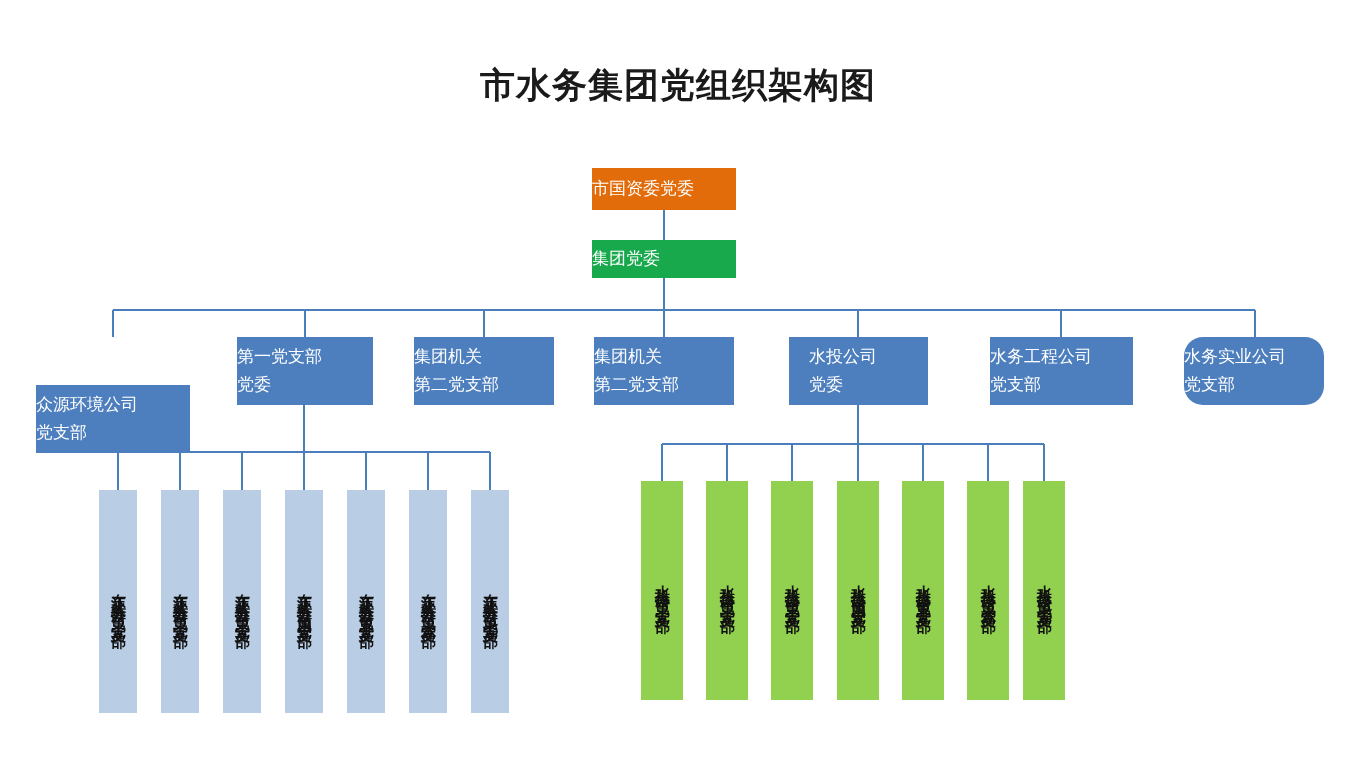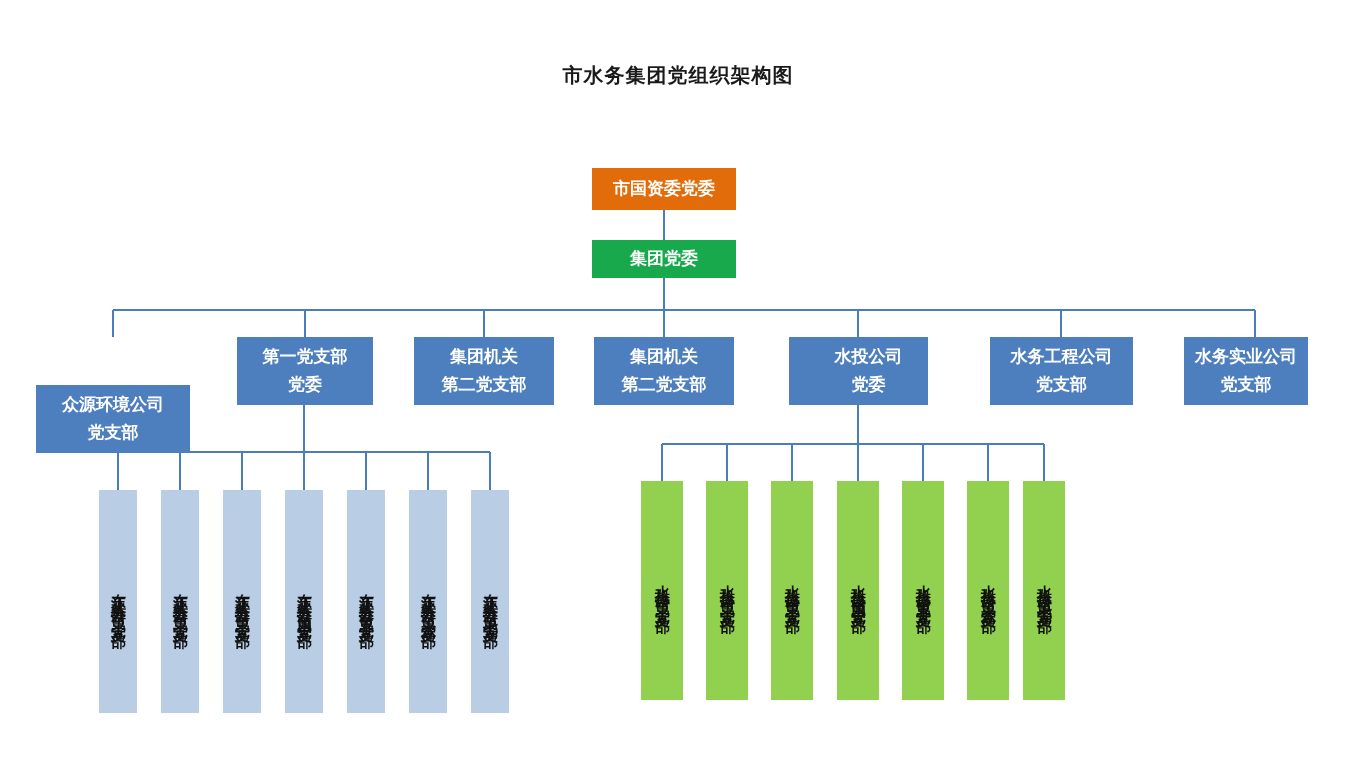--- a/index.html
+++ b/index.html
@@ -17,33 +17,33 @@
   #canvas{
     position:relative;
     width:1372px;height:765px;
     background:#fff;
     font-family:"Liberation Serif","DejaVu Serif",serif;
     overflow:hidden;
   }
   .title{
     position:absolute;left:0;top:62px;width:1356px;
     text-align:center;
-    font-size:20px;font-weight:bold;
+    font-size:35px;font-weight:bold;
     color:var(--title-text);
     letter-spacing:1px;
   }
   svg.connectors{position:absolute;left:0;top:0;}
   svg.connectors path{stroke:var(--connector);stroke-width:2;fill:none;}
   .node{
     position:absolute;
     display:flex;flex-direction:column;
-    align-items:center;justify-content:center;
+    align-items:flex-start;justify-content:center;
     text-align:center;
     color:var(--box-text);
-    font-weight:700;
+    font-weight:400;
     box-sizing:border-box;
   }
   .node .ln{display:block;line-height:28px;font-size:17px;}
   .root-node{left:592px;top:168px;width:144px;height:42px;background:var(--root-box);}
   .committee-node{left:592px;top:240px;width:144px;height:38px;background:var(--committee-box);}
   .l3{top:337px;height:68px;background:var(--level3-box);}
   .vbox{
     position:absolute;
     display:flex;align-items:center;justify-content:center;
     color:var(--branch-text);
@@ -99,21 +99,21 @@
     <span class="ln">第二党支部</span>
   </div>
   <div class="node l3" style="left:789px;width:139px;padding-left:20px;">
     <span class="ln">水投公司</span>
     <span class="ln">党委</span>
   </div>
   <div class="node l3" style="left:990px;width:143px;">
     <span class="ln">水务工程公司</span>
     <span class="ln">党支部</span>
   </div>
-  <div class="node l3" style="left:1184px;width:124px;">
+  <div class="node l3" style="left:1184px;width:140px;border-radius:19px;">
     <span class="ln">水务实业公司</span>
     <span class="ln">党支部</span>
   </div>
 
   <div class="vbox lb" style="left:99px;">
       <span>东江水务公司第一党支部</span>
     </div>
   <div class="vbox lb" style="left:161px;">
       <span>东江水务公司第二党支部</span>
     </div>

